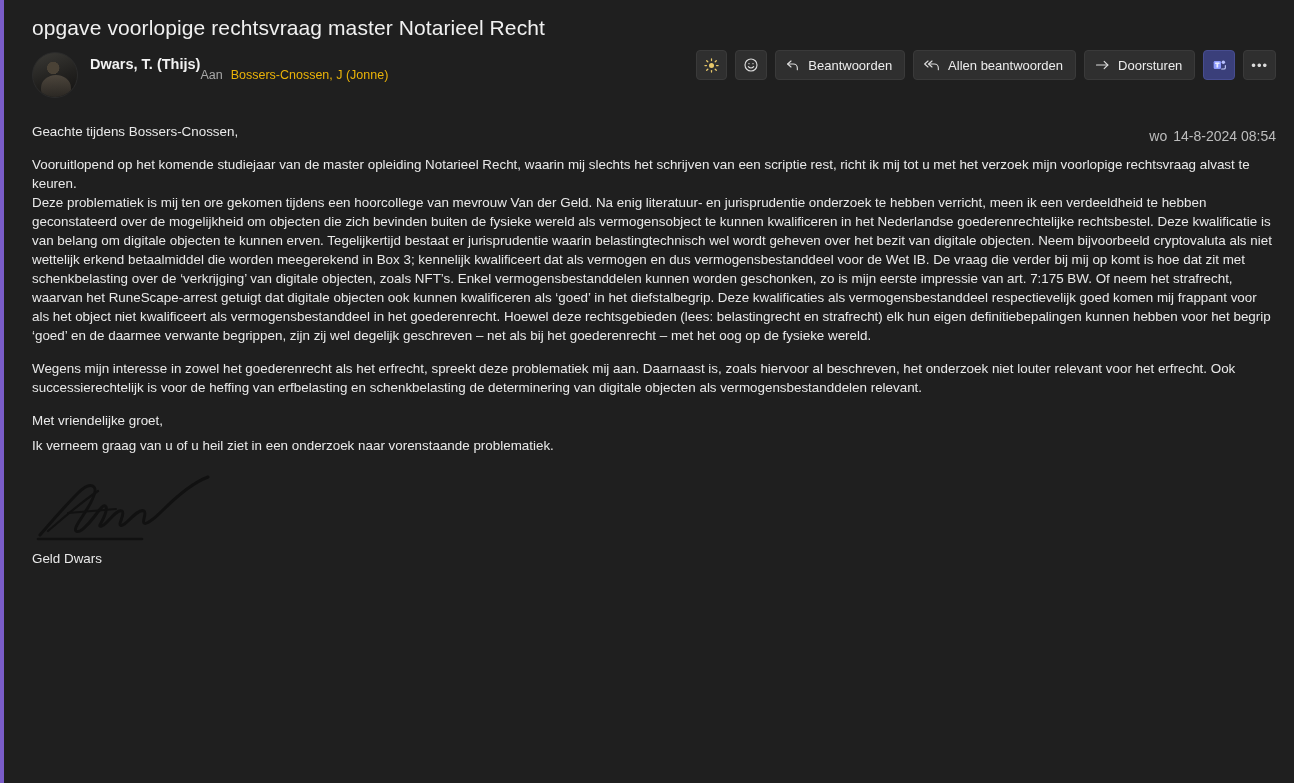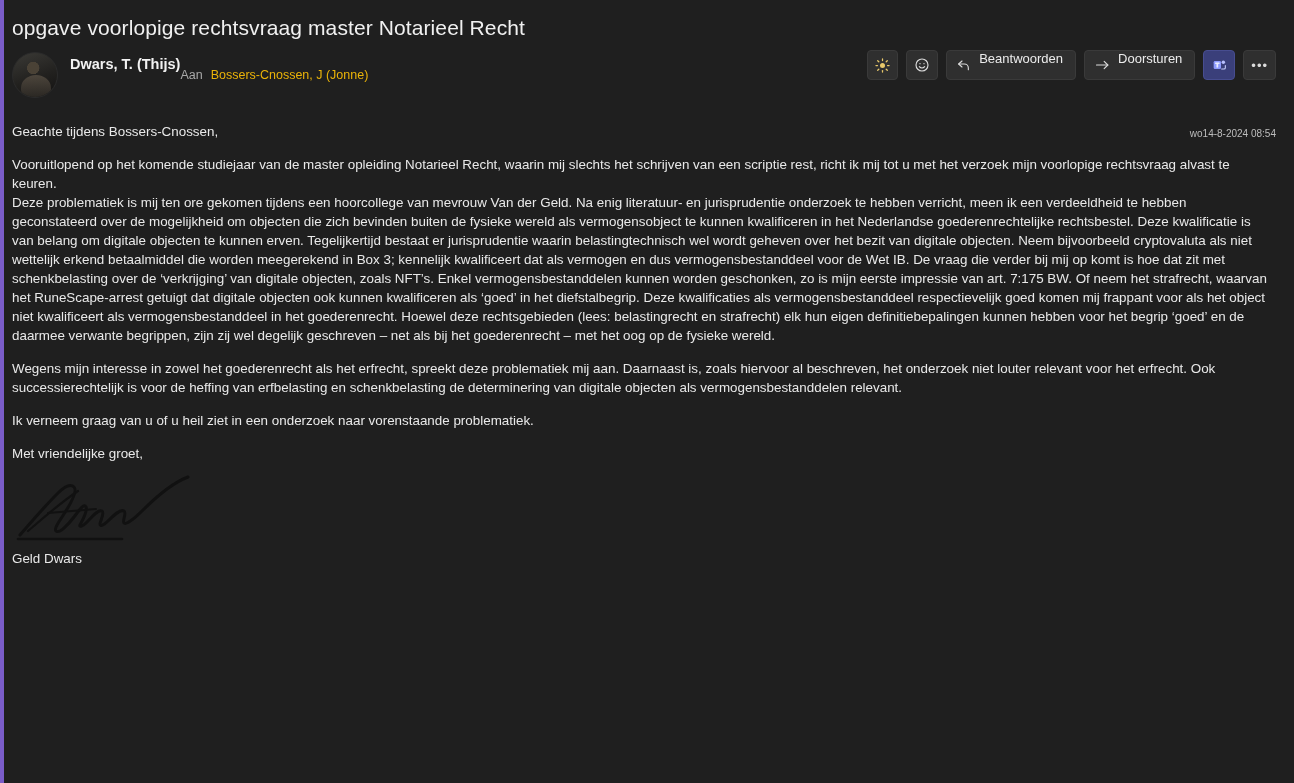--- a/index.html
+++ b/index.html
@@ -13,20 +13,21 @@
     font-family: "Liberation Sans", sans-serif;
     color: #e6e6e6;
   }
   .window {
     position: relative;
     width: 1294px;
     height: 783px;
     background: #1f1f1f;
     display: flex;
     flex-direction: column;
+    padding-left: 20px;
   }
   .accent-bar {
     position: absolute;
     left: 0;
     top: 0;
     width: 4px;
     height: 783px;
     background: #7a5cc8;
   }
   .subject-row {
@@ -111,20 +112,21 @@
     color: #dcdcdc;
     cursor: pointer;
     padding: 0 7px;
   }
   .btn {
     height: 30px;
     border-radius: 4px;
     background: #2f2f2f;
     border: 1px solid #3a3a3a;
     display: flex;
+    align-items: center;
     gap: 7px;
     padding: 0 12px 0 9px;
     font-size: 13px;
     color: #ececec;
     cursor: pointer;
     white-space: nowrap;
   }
   .btn-accent {
     background: #3a3f7a;
     border-color: #474d90;
@@ -133,23 +135,24 @@
   .glyph {
     display: inline-flex;
     align-items: center;
     justify-content: center;
     line-height: 1;
   }
   .timestamp {
     position: absolute;
     right: 18px;
     top: 82px;
-    font-size: 10px;
+    font-size: 14px;
     color: #bdbdbd;
     display: flex;
+    gap: 6px;
   }
   .body {
     padding: 14px 22px 0 12px;
     font-size: 13.4px;
     line-height: 1.42;
     color: #e9e9e9;
     overflow: hidden;
     flex: 1 1 auto;
   }
   .body p {
@@ -222,20 +225,30 @@
       <div class="btn">
         <span class="glyph">
           <svg width="16" height="16" viewBox="0 0 24 24" fill="none" stroke="#dcdcdc" stroke-width="1.7" stroke-linecap="round" stroke-linejoin="round">
             <polyline points="9,6 4,10.5 9,15"></polyline>
             <path d="M4 10.5h8.5a6 6 0 0 1 6 6V19"></path>
           </svg>
         </span>
         <span>Beantwoorden</span>
       </div>
 
+      <div class="btn">
+        <span class="glyph">
+          <svg width="18" height="16" viewBox="0 0 26 24" fill="none" stroke="#dcdcdc" stroke-width="1.7" stroke-linecap="round" stroke-linejoin="round">
+            <polyline points="7,6 2,10.5 7,15"></polyline>
+            <polyline points="13,6 8,10.5 13,15"></polyline>
+            <path d="M8 10.5h8.5a6 6 0 0 1 6 6V19"></path>
+          </svg>
+        </span>
+        <span>Allen beantwoorden</span>
+      </div>
 
       <div class="btn">
         <span class="glyph">
           <svg width="17" height="16" viewBox="0 0 24 24" fill="none" stroke="#dcdcdc" stroke-width="1.7" stroke-linecap="round" stroke-linejoin="round">
             <line x1="3" y1="12" x2="20" y2="12"></line>
             <polyline points="14.5,6.5 20,12 14.5,17.5"></polyline>
           </svg>
         </span>
         <span>Doorsturen</span>
       </div>
@@ -260,22 +273,22 @@
       <span>wo</span>
       <span>14-8-2024 08:54</span>
     </div>
   </div>
 
   <div class="body">
     <p>Geachte tijdens Bossers-Cnossen,</p>
     <p class="tight">Vooruitlopend op het komende studiejaar van de master opleiding Notarieel Recht, waarin mij slechts het schrijven van een scriptie rest, richt ik mij tot u met het verzoek mijn voorlopige rechtsvraag alvast te keuren.</p>
     <p>Deze problematiek is mij ten ore gekomen tijdens een hoorcollege van mevrouw Van der Geld. Na enig literatuur- en jurisprudentie onderzoek te hebben verricht, meen ik een verdeeldheid te hebben geconstateerd over de mogelijkheid om objecten die zich bevinden buiten de fysieke wereld als vermogensobject te kunnen kwalificeren in het Nederlandse goederenrechtelijke rechtsbestel. Deze kwalificatie is van belang om digitale objecten te kunnen erven. Tegelijkertijd bestaat er jurisprudentie waarin belastingtechnisch wel wordt geheven over het bezit van digitale objecten. Neem bijvoorbeeld cryptovaluta als niet wettelijk erkend betaalmiddel die worden meegerekend in Box 3; kennelijk kwalificeert dat als vermogen en dus vermogensbestanddeel voor de Wet IB. De vraag die verder bij mij op komt is hoe dat zit met schenkbelasting over de ‘verkrijging’ van digitale objecten, zoals NFT’s. Enkel vermogensbestanddelen kunnen worden geschonken, zo is mijn eerste impressie van art. 7:175 BW. Of neem het strafrecht, waarvan het RuneScape-arrest getuigt dat digitale objecten ook kunnen kwalificeren als ‘goed’ in het diefstalbegrip. Deze kwalificaties als vermogensbestanddeel respectievelijk goed komen mij frappant voor als het object niet kwalificeert als vermogensbestanddeel in het goederenrecht. Hoewel deze rechtsgebieden (lees: belastingrecht en strafrecht) elk hun eigen definitiebepalingen kunnen hebben voor het begrip ‘goed’ en de daarmee verwante begrippen, zijn zij wel degelijk geschreven – net als bij het goederenrecht – met het oog op de fysieke wereld.</p>
     <p>Wegens mijn interesse in zowel het goederenrecht als het erfrecht, spreekt deze problematiek mij aan. Daarnaast is, zoals hiervoor al beschreven, het onderzoek niet louter relevant voor het erfrecht. Ook successierechtelijk is voor de heffing van erfbelasting en schenkbelasting de determinering van digitale objecten als vermogensbestanddelen relevant.</p>
+    <p style="margin-bottom:6px;">Met vriendelijke groet,</p>
     <p>Ik verneem graag van u of u heil ziet in een onderzoek naar vorenstaande problematiek.</p>
-    <p style="margin-bottom:6px;">Met vriendelijke groet,</p>
 
     <div class="signature-wrap">
       <svg width="200" height="78" viewBox="0 0 200 78">
         <path d="M8 66 C 20 52, 34 36, 46 24 C 52 18, 58 14, 62 18 C 66 22, 58 36, 50 48 C 46 54, 42 60, 44 62 C 47 65, 56 56, 62 48 C 68 40, 72 34, 74 38 C 76 42, 70 52, 68 56 C 67 58, 70 58, 74 54 C 80 48, 86 40, 90 42 C 93 44, 88 52, 88 55 C 88 58, 92 56, 96 52 C 102 46, 108 40, 112 42 C 115 44, 110 52, 112 54 C 114 56, 122 50, 130 42 C 142 30, 160 14, 176 8" fill="none" stroke="#111111" stroke-width="3" stroke-linecap="round" stroke-linejoin="round"></path>
         <path d="M16 62 C 30 50, 48 34, 66 22" fill="none" stroke="#111111" stroke-width="2.2" stroke-linecap="round"></path>
         <path d="M6 70 L 110 70" fill="none" stroke="#111111" stroke-width="2.6" stroke-linecap="round"></path>
         <path d="M36 44 L 84 40" fill="none" stroke="#111111" stroke-width="2" stroke-linecap="round"></path>
       </svg>
     </div>
 

